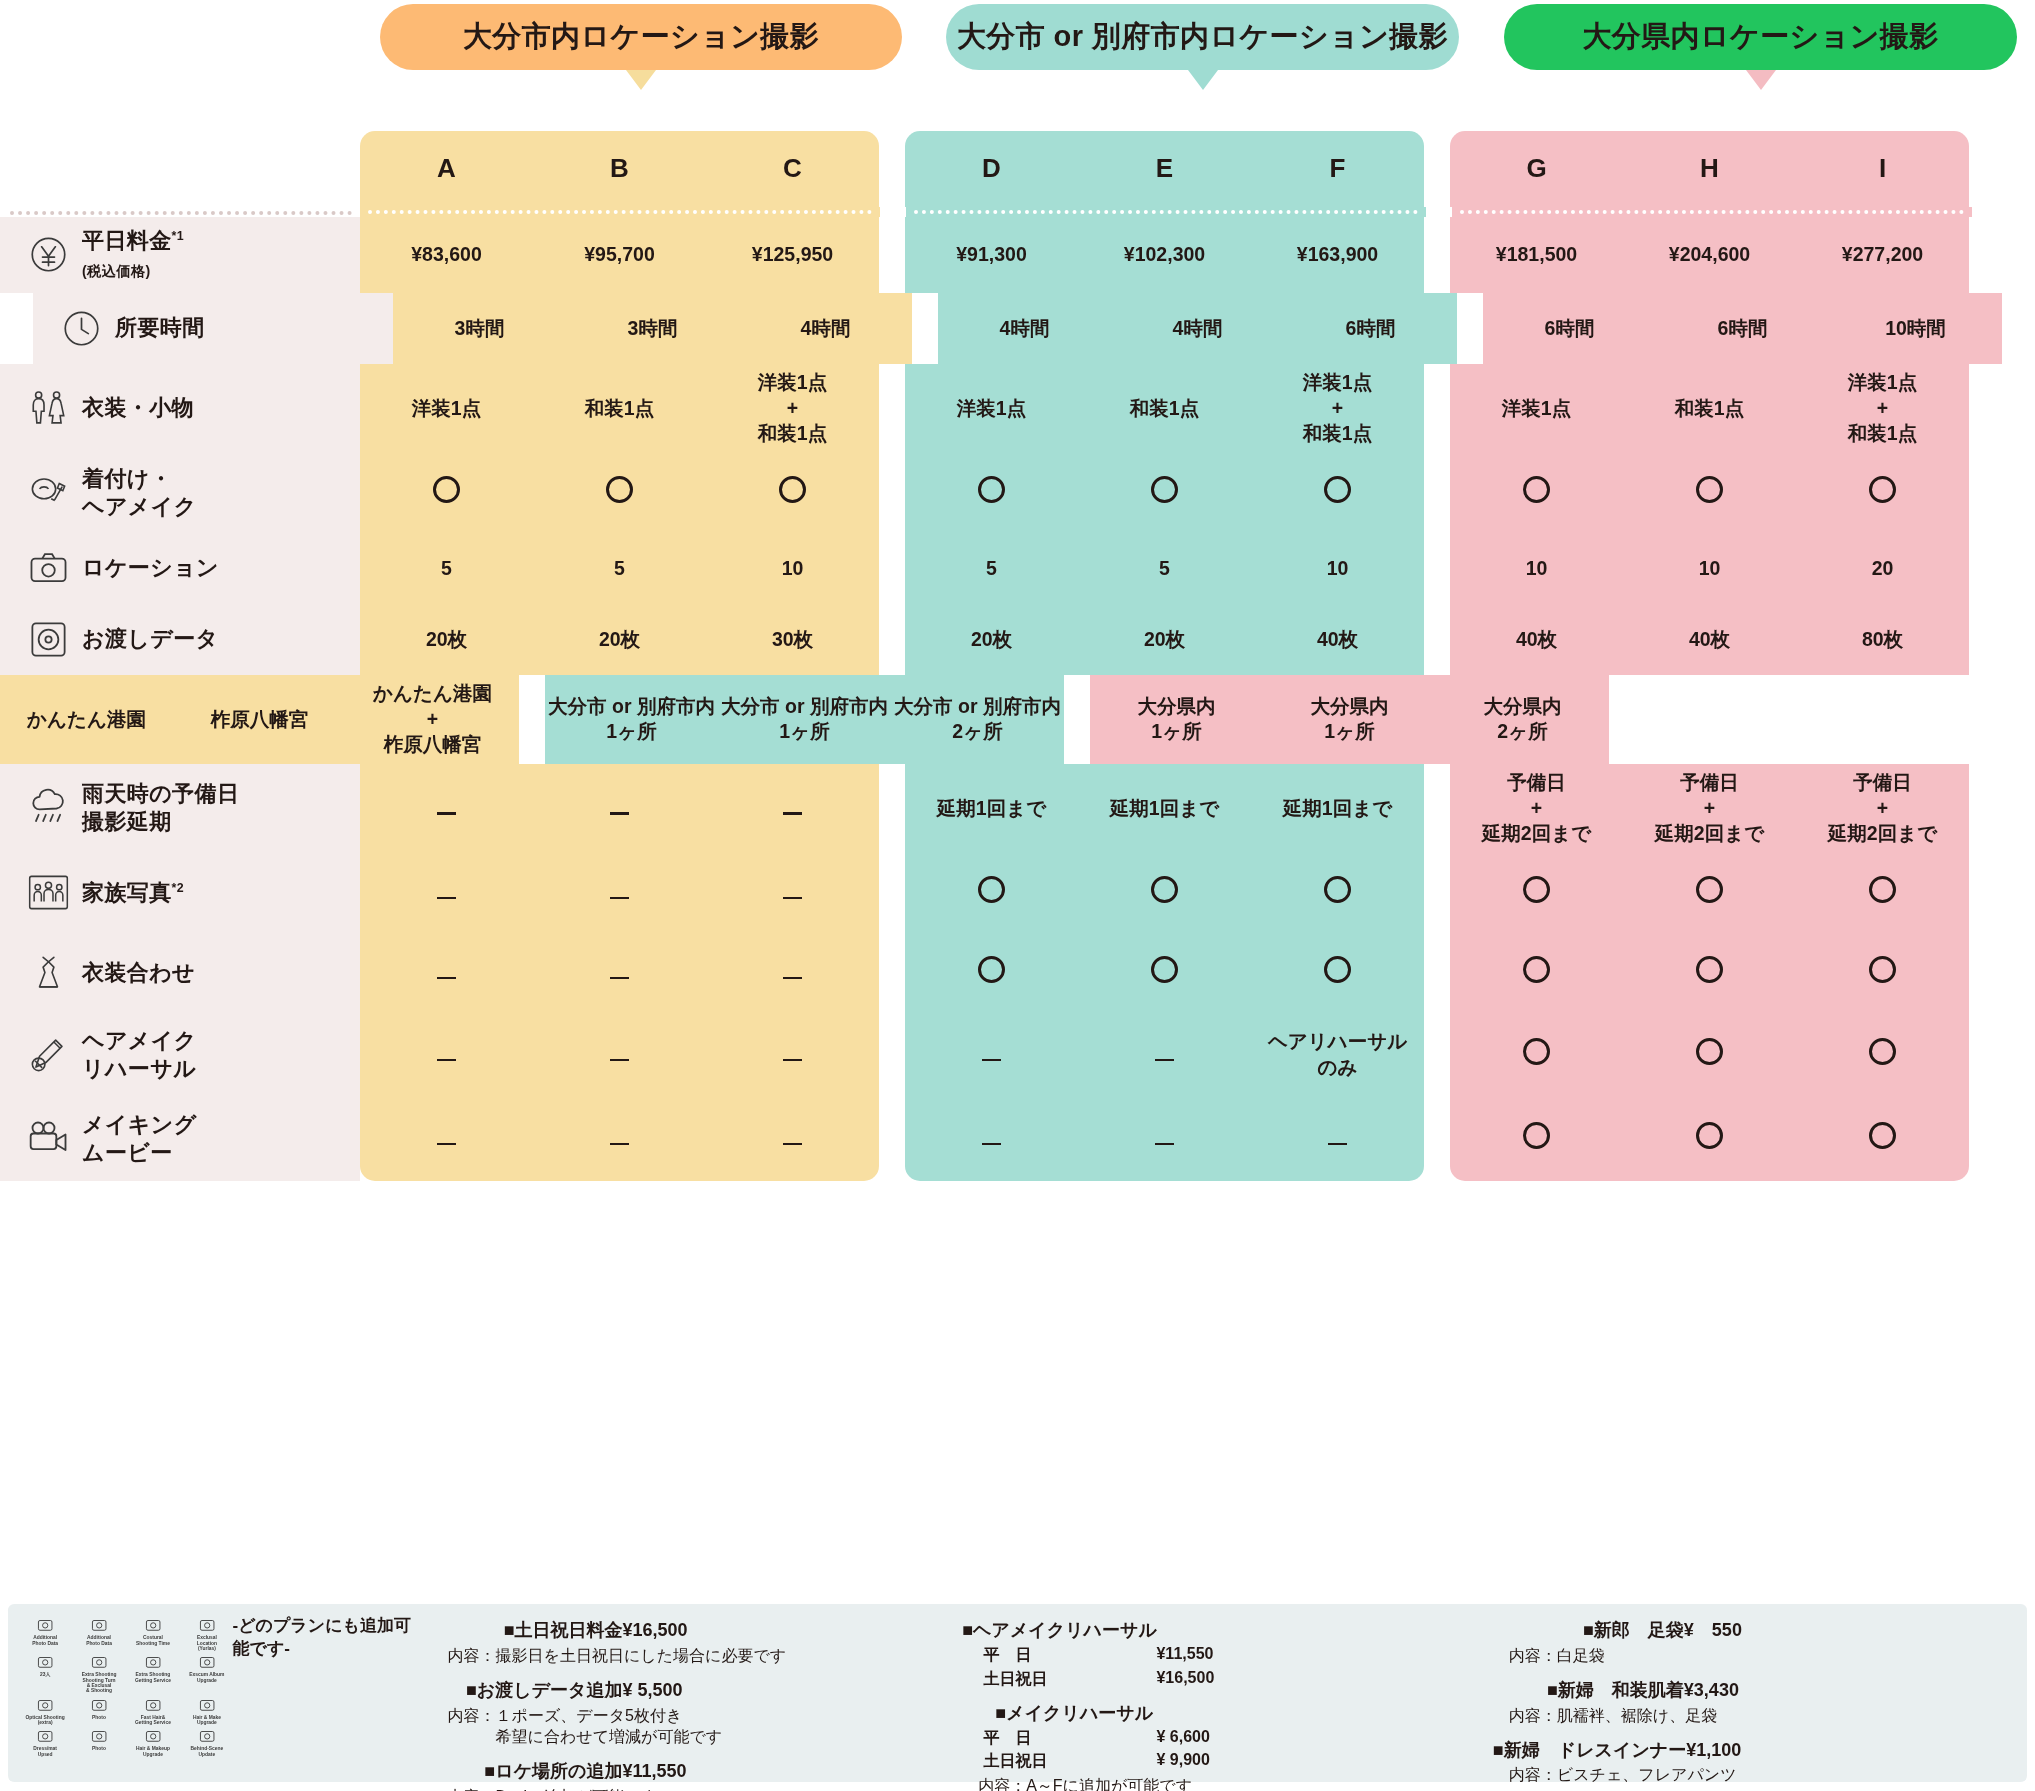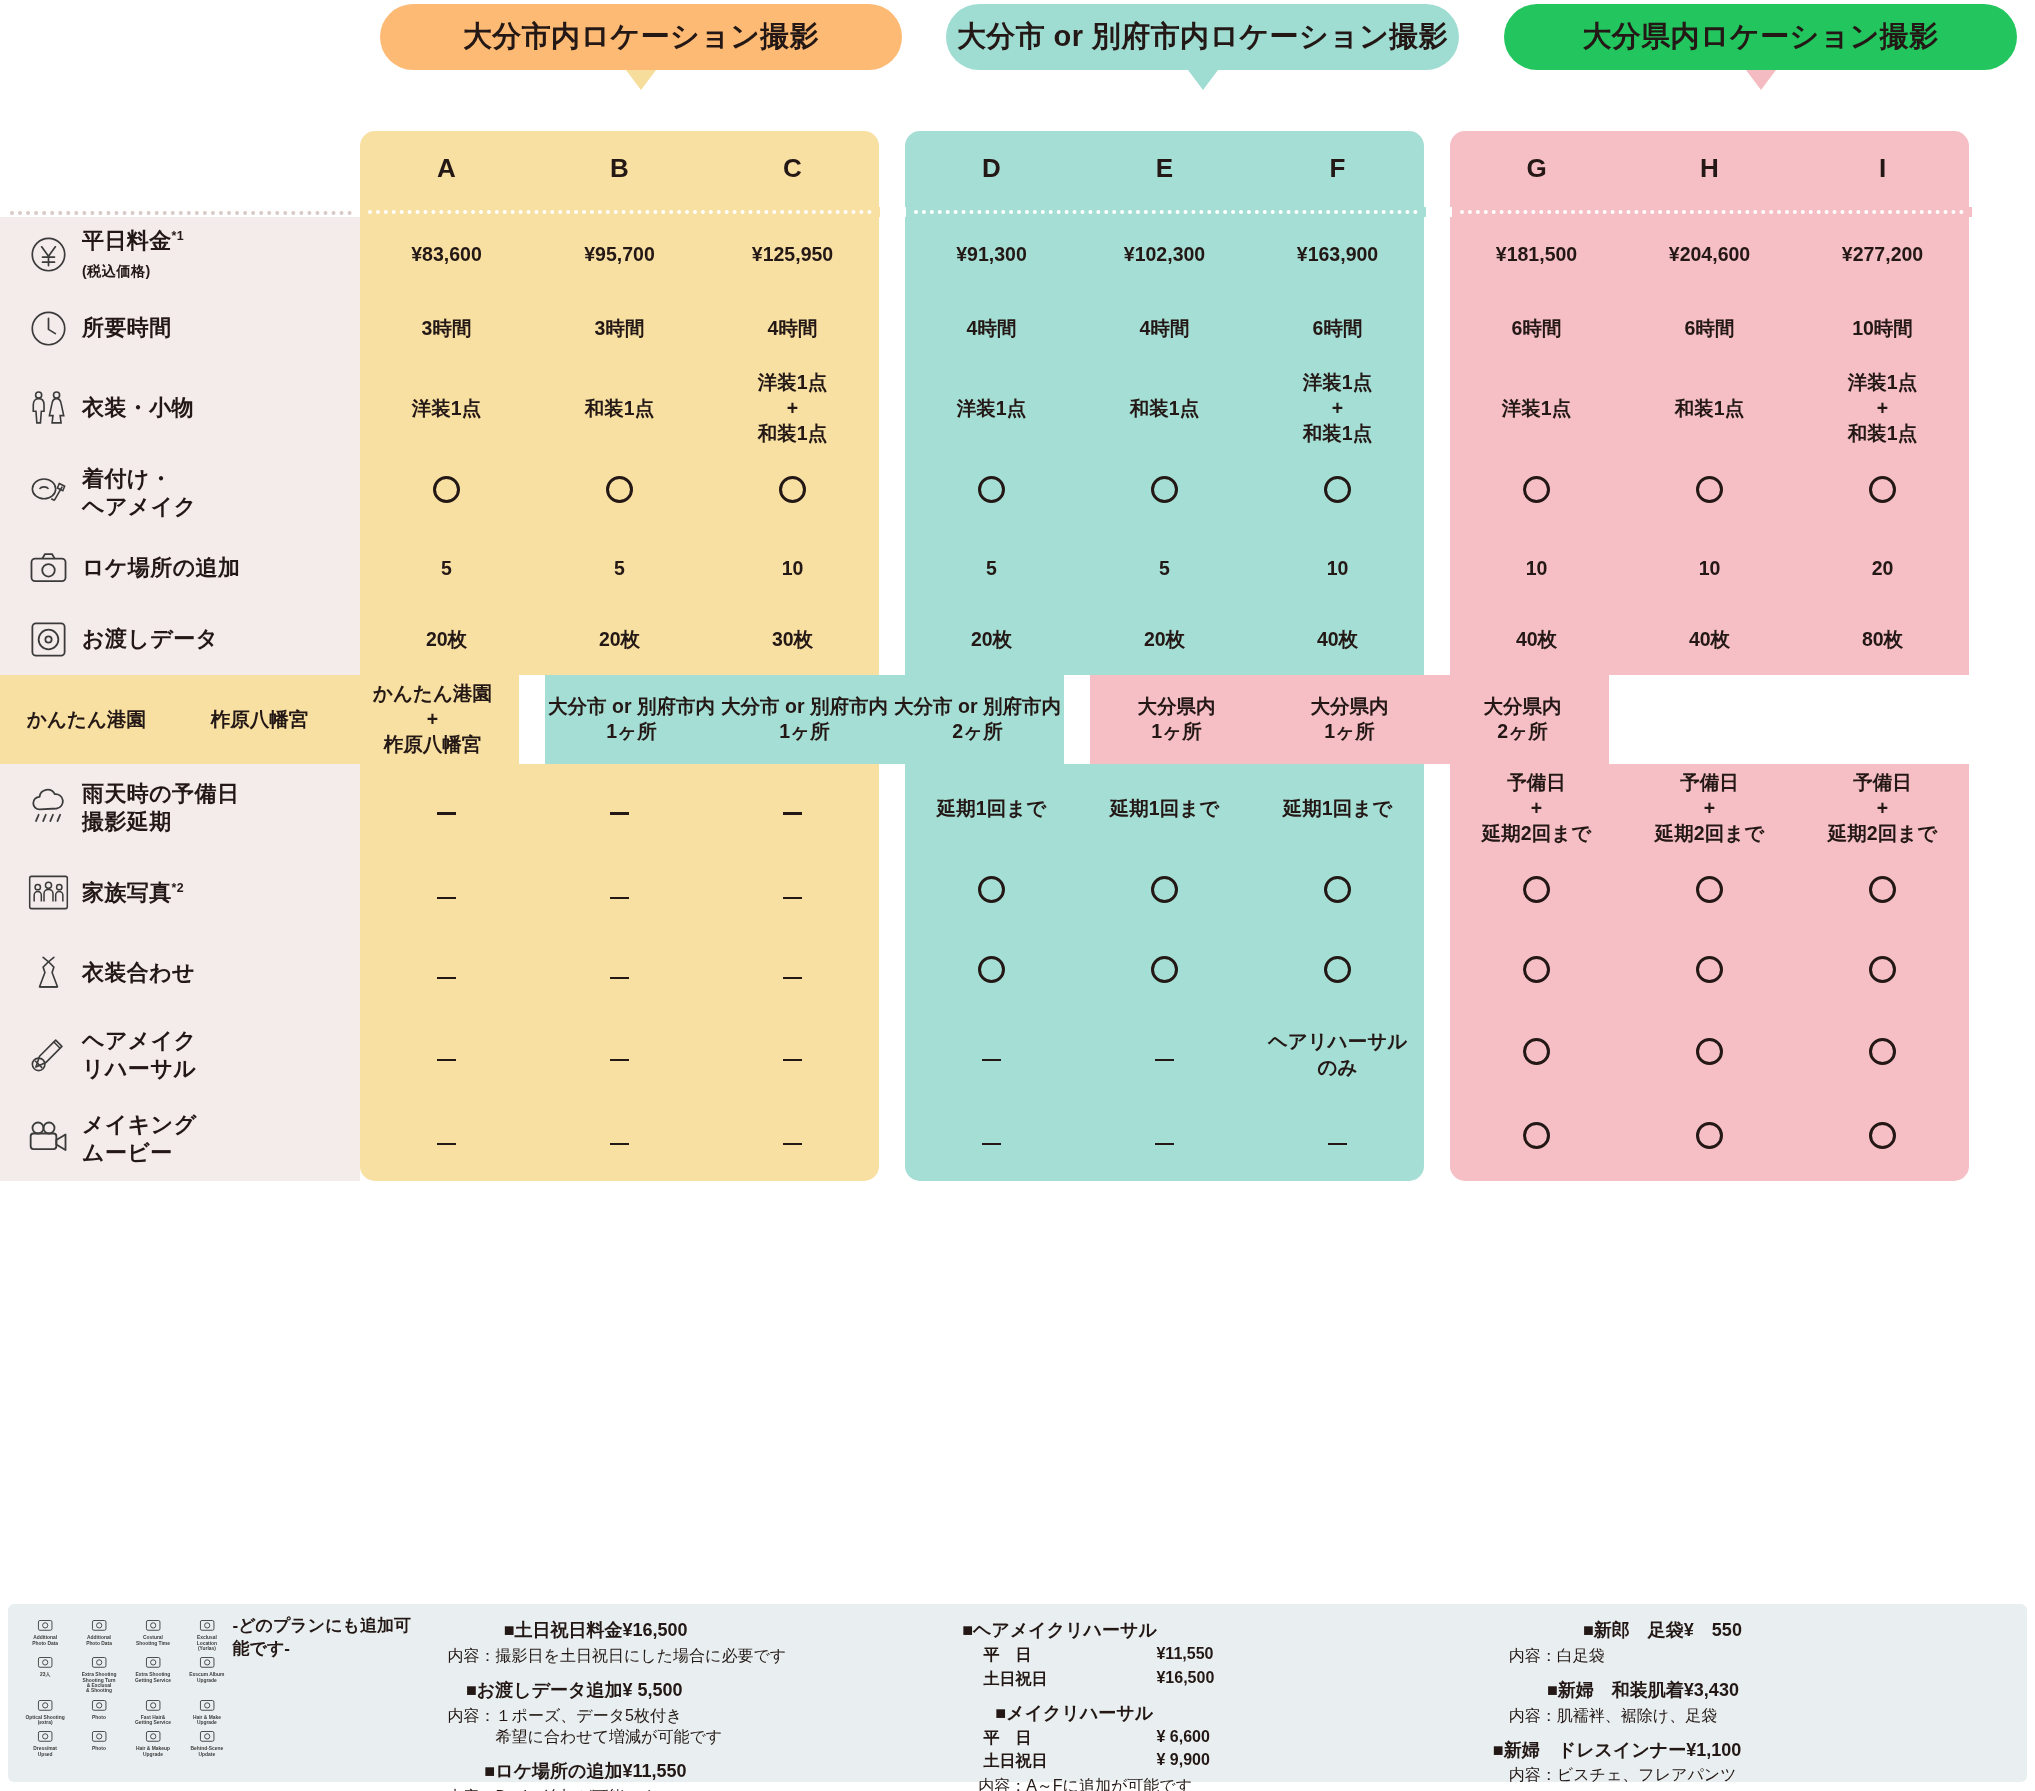--- a/index.html
+++ b/index.html
@@ -330,21 +330,21 @@
             <div>¥181,500</div>
           </div>
           <div class="cell">
             <div>¥204,600</div>
           </div>
           <div class="cell">
             <div>¥277,200</div>
           </div>
         </div>
       </div>
-      <div class="row" style="height: 71px;">
+      <div class="row" style="height: 71px; justify-content: center;">
         <div class="labelcell">
           <div class="icon-wrap">
             <svg width="41" height="41" viewBox="0 0 48 48" fill="none" stroke="#3b3b3b" stroke-width="2">
               <circle cx="24" cy="24" r="19"></circle>
               <path d="M24 12v13l8 5" stroke-linecap="round"></path>
             </svg>
           </div>
           <div class="label-text">所要時間</div>
         </div>
         <div class="group ga">
@@ -482,21 +482,21 @@
       </div>
       <div class="row" style="height: 71px;">
         <div class="labelcell">
           <div class="icon-wrap">
             <svg width="43" height="43" viewBox="0 0 48 48" fill="none" stroke="#3b3b3b" stroke-width="2">
               <rect x="5" y="13" width="38" height="25" rx="4"></rect>
               <path d="M17 13l3-5h8l3 5"></path>
               <circle cx="24" cy="26" r="7"></circle>
             </svg>
           </div>
-          <div class="label-text">ロケ場所の追加</div>
+          <div class="label-text">ロケーション</div>
         </div>
         <div class="group ga">
           <div class="cell">
             <div>5</div>
           </div>
           <div class="cell">
             <div>5</div>
           </div>
           <div class="cell">
             <div>10</div>

